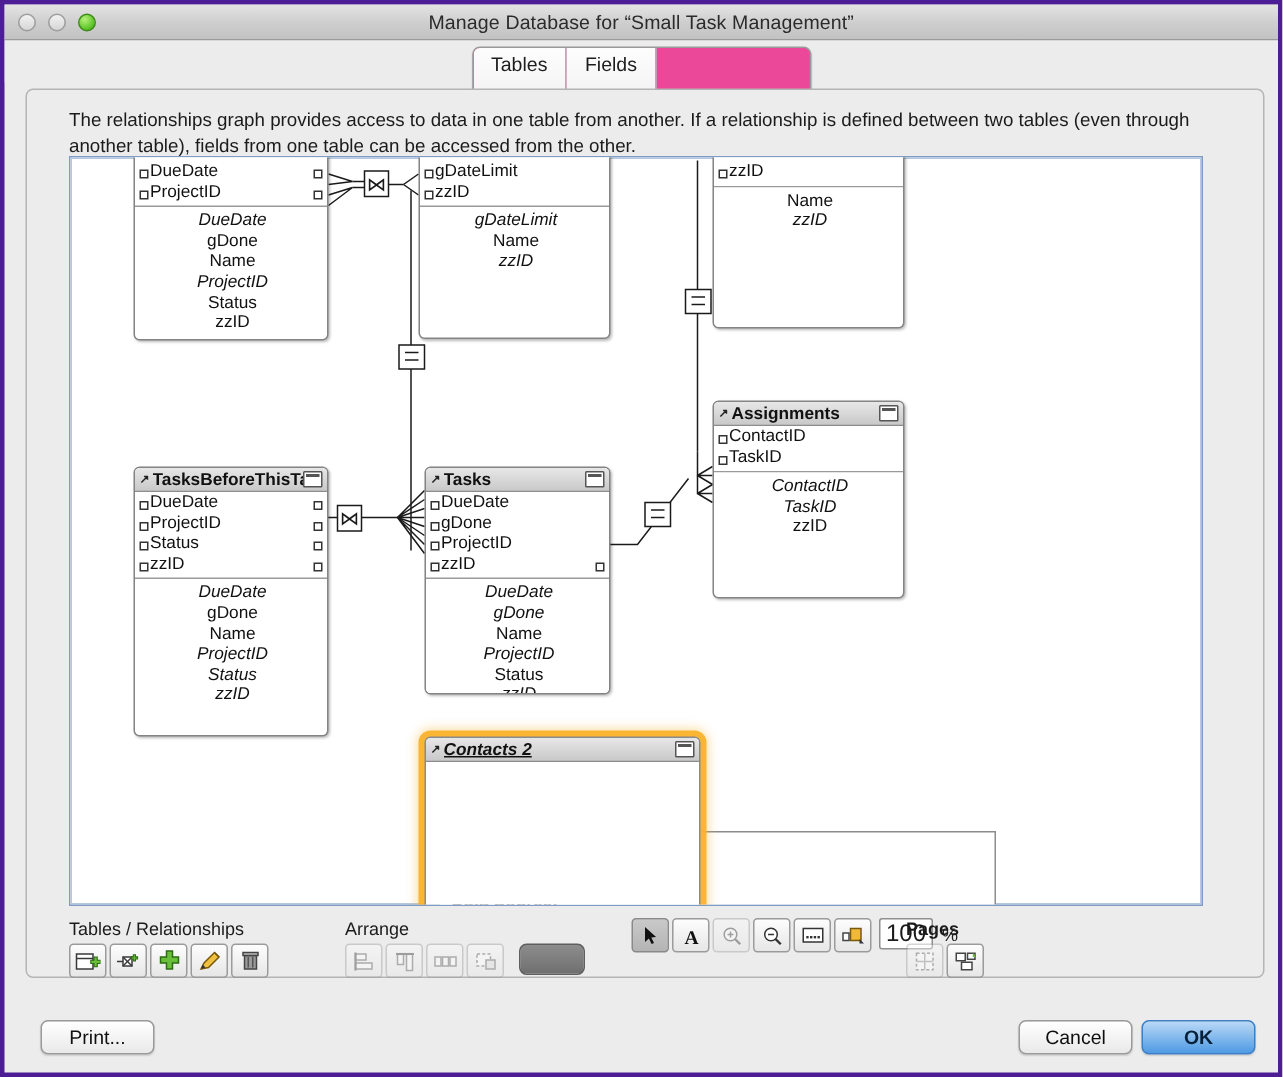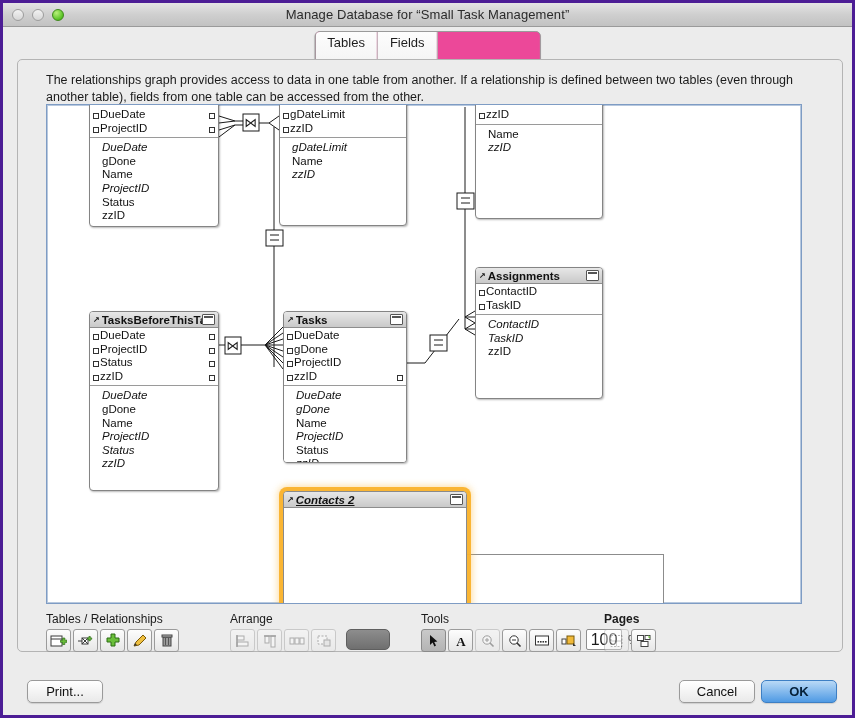--- a/index.html
+++ b/index.html
@@ -159,20 +159,21 @@
     background:#555;
   }
   .tbox-keys {
     background: #fff;
     border-bottom: 1px solid #9a9a9a;
     padding: 1px 0 2px 0;
   }
   .tbox-fields {
     background: #fff;
     padding: 3px 0 0 0;
+    text-align: center;
   }
   .frow {
     position: relative;
     font-size: 11.5px;
     line-height: 13.6px;
     color: #111;
     padding-left: 10px;
     padding-right: 10px;
     white-space: nowrap;
   }
@@ -567,21 +568,20 @@
       </div>
 
       <div class="tgroup" style="left:300px;">
         <span class="glabel">&nbsp;</span>
         <div class="btnrow">
           <div class="ibtn wide"></div>
         </div>
       </div>
 
       <div class="tgroup" style="left:375px;">
-        <span class="glabel">Tools</span>
         <div class="btnrow">
           <div class="ibtn pressed">
             <svg width="12" height="14" viewBox="0 0 12 14">
               <path d="M2 1 L2 11 L4.6 8.6 L6.4 12.4 L8 11.6 L6.2 8 L9.4 7.6 z" fill="#111"></path>
             </svg>
           </div>
           <div class="ibtn">
             <svg width="14" height="14" viewBox="0 0 14 14">
               <text x="7" y="12" font-size="13" font-weight="bold" text-anchor="middle" fill="#111" font-family="Liberation Serif, serif">A</text>
             </svg>

